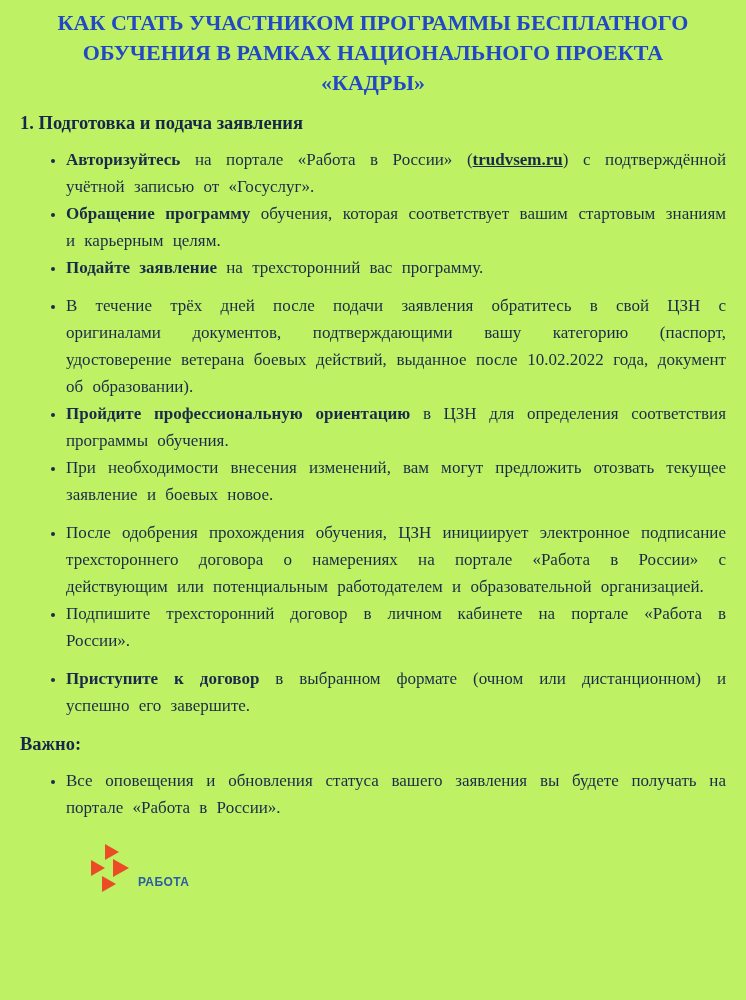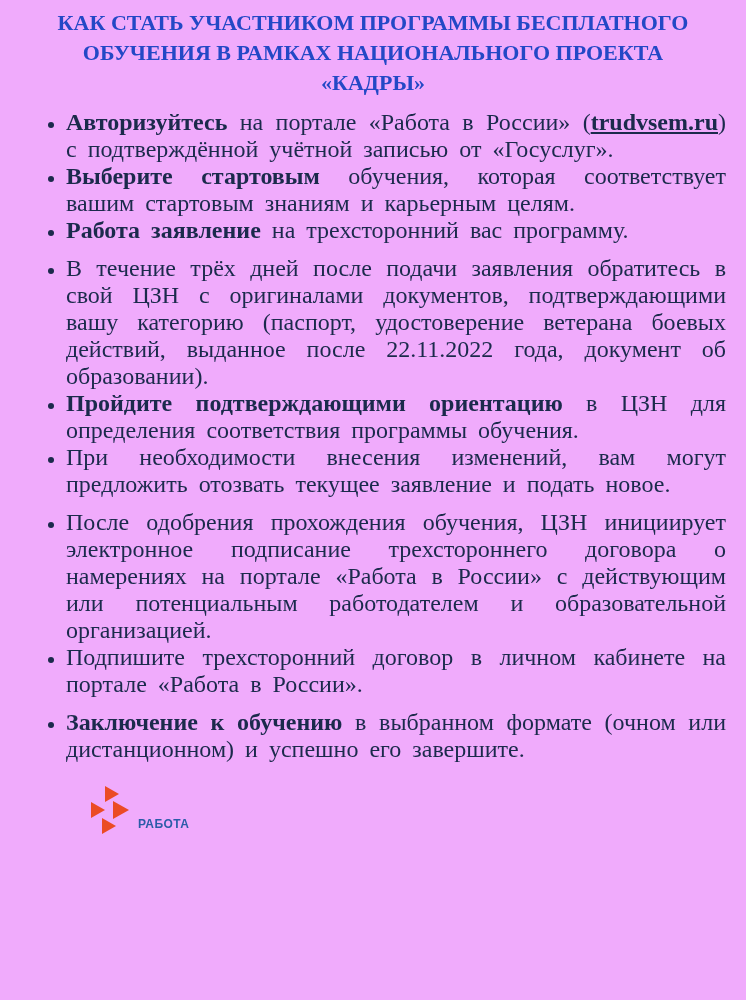--- a/index.html
+++ b/index.html
@@ -1,20 +1,20 @@
 <!DOCTYPE html>
 <html><head>
 <meta charset="utf-8">
 <style>
   html, body { margin: 0; padding: 0; background: #ffffff; }
   .page {
     position: relative;
     width: 746px;
     height: 1000px;
-    background: #f0abfc;
+    background: #bef264;
     overflow: hidden;
     font-family: "Liberation Serif", serif;
     color: #1b2a4c;
   }
   .title {
     margin: 8px 34px 0;
     text-align: center;
     color: #2348c6;
     font-weight: bold;
     font-size: 22px;
@@ -27,21 +27,21 @@
     line-height: 24px;
     font-weight: bold;
     color: #15274a;
   }
   ul.bullets {
     margin: 11px 0 0;
     padding: 0 0 0 46px;
     list-style: disc outside;
   }
   ul.bullets li {
-    font-size: 24px;
+    font-size: 17px;
     line-height: 27px;
     text-align: justify;
     word-spacing: 5px;
     color: #1b2a4c;
   }
   ul.bullets li::marker { color: #1b2a4c; font-size: 0.8em; }
   .seg-b { font-weight: bold; }
   .seg-link { font-weight: bold; text-decoration: underline; color: inherit; cursor: pointer; }
   .footer {
     display: flex;
@@ -62,48 +62,55 @@
 </head>
 <body>
 
 <div class="page">
 
   <div class="title">КАК СТАТЬ УЧАСТНИКОМ ПРОГРАММЫ БЕСПЛАТНОГО ОБУЧЕНИЯ В РАМКАХ НАЦИОНАЛЬНОГО ПРОЕКТА «КАДРЫ»</div>
 
   <div class="content">
 
     <section>
+      <h2 class="section-heading">1. Подготовка и подача заявления</h2>
       <ul class="bullets">
         <li><span class="seg-b">Авторизуйтесь</span><span> на портале «Работа в России» (</span><span class="seg-link">trudvsem.ru</span><span>) с подтверждённой учётной записью от «Госуслуг».</span></li>
-        <li><span class="seg-b">Выберите стартовым</span><span> обучения, которая соответствует вашим стартовым знаниям и карьерным целям.</span></li>
-        <li><span class="seg-b">Работа заявление</span><span> на трехсторонний вас программу.</span></li>
+        <li><span class="seg-b">Обращение программу</span><span> обучения, которая соответствует вашим стартовым знаниям и карьерным целям.</span></li>
+        <li><span class="seg-b">Подайте заявление</span><span> на трехсторонний вас программу.</span></li>
       </ul>
     </section>
 
     <section>
       <ul class="bullets">
-        <li><span>В течение трёх дней после подачи заявления обратитесь в свой ЦЗН с оригиналами документов, подтверждающими вашу категорию (паспорт, удостоверение ветерана боевых действий, выданное после 22.11.2022 года, документ об образовании).</span></li>
-        <li><span class="seg-b">Пройдите подтверждающими ориентацию</span><span> в ЦЗН для определения соответствия программы обучения.</span></li>
-        <li><span>При необходимости внесения изменений, вам могут предложить отозвать текущее заявление и подать новое.</span></li>
+        <li><span>В течение трёх дней после подачи заявления обратитесь в свой ЦЗН с оригиналами документов, подтверждающими вашу категорию (паспорт, удостоверение ветерана боевых действий, выданное после 10.02.2022 года, документ об образовании).</span></li>
+        <li><span class="seg-b">Пройдите профессиональную ориентацию</span><span> в ЦЗН для определения соответствия программы обучения.</span></li>
+        <li><span>При необходимости внесения изменений, вам могут предложить отозвать текущее заявление и боевых новое.</span></li>
       </ul>
     </section>
 
     <section>
       <ul class="bullets">
         <li><span>После одобрения прохождения обучения, ЦЗН инициирует электронное подписание трехстороннего договора о намерениях на портале «Работа в России» с действующим или потенциальным работодателем и образовательной организацией.</span></li>
         <li><span>Подпишите трехсторонний договор в личном кабинете на портале «Работа в России».</span></li>
       </ul>
     </section>
 
     <section>
       <ul class="bullets">
-        <li><span class="seg-b">Заключение к обучению</span><span> в выбранном формате (очном или дистанционном) и успешно его завершите.</span></li>
+        <li><span class="seg-b">Приступите к договор</span><span> в выбранном формате (очном или дистанционном) и успешно его завершите.</span></li>
       </ul>
     </section>
 
+    <section>
+      <h2 class="section-heading">Важно:</h2>
+      <ul class="bullets">
+        <li><span>Все оповещения и обновления статуса вашего заявления вы будете получать на портале «Работа в России».</span></li>
+      </ul>
+    </section>
 
     <div class="footer">
       <svg class="logo-icon" viewBox="0 0 40 50" xmlns="http://www.w3.org/2000/svg" aria-hidden="true">
         <polygon points="15,1 15,17 29,9" fill="#eb4b25"></polygon>
         <polygon points="1,17 1,33 15,25" fill="#eb4b25"></polygon>
         <polygon points="23,16 23,34 39,25" fill="#eb4b25"></polygon>
         <polygon points="12,33 12,49 26,41" fill="#eb4b25"></polygon>
       </svg>
       <div class="logo-text">
         <div>РАБОТА</div>

